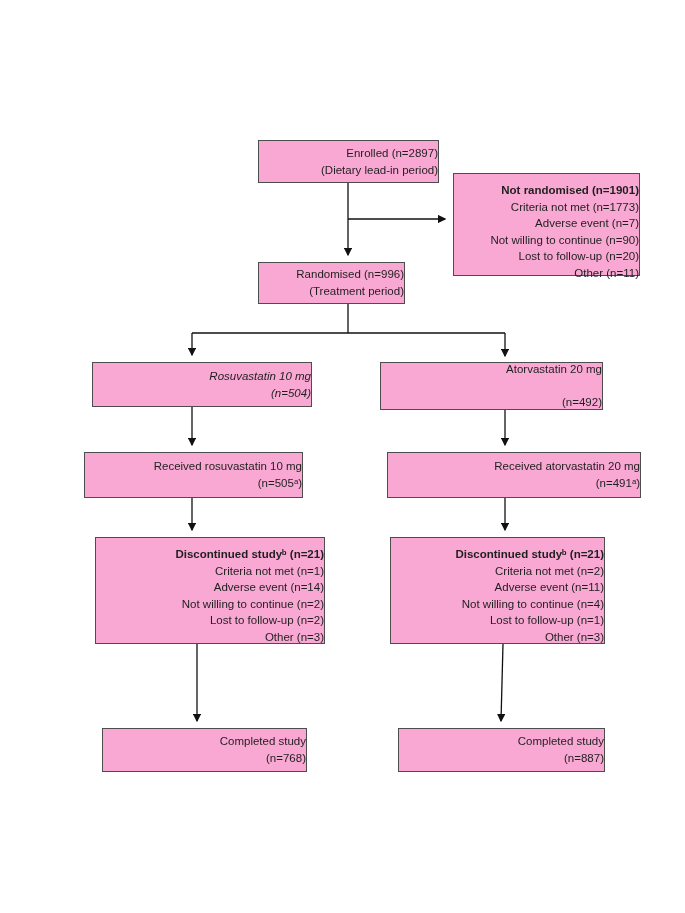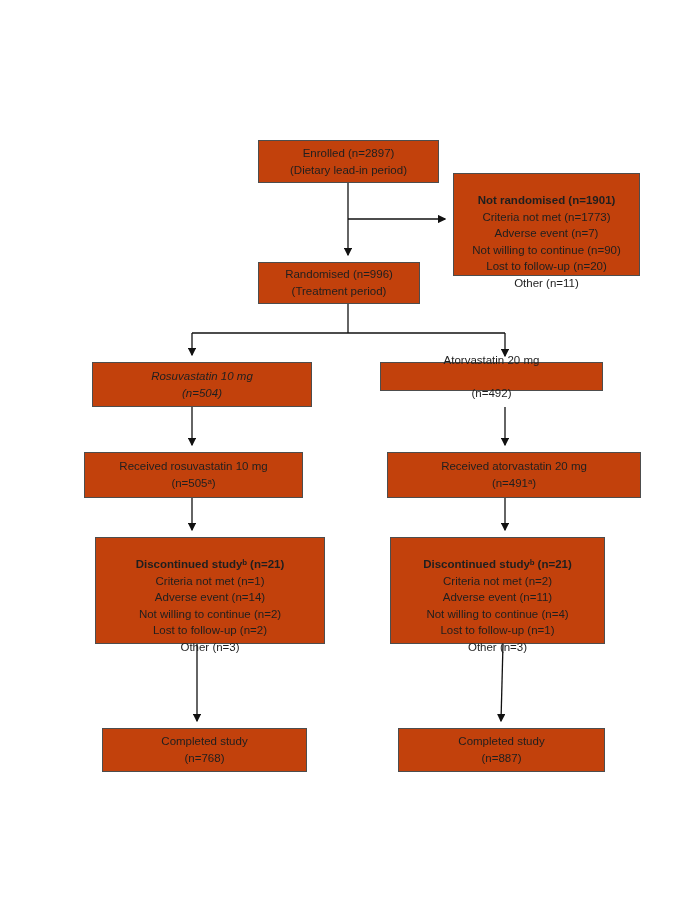--- a/index.html
+++ b/index.html
@@ -20,33 +20,33 @@
     position: absolute;
     left: 0;
     top: 0;
     width: 685px;
     height: 913px;
   }
   .box {
     position: absolute;
     box-sizing: border-box;
     border: 1px solid #4d4d4d;
-    background: #c2410c;
+    background: #f9a8d4;
     display: flex;
     flex-direction: column;
-    align-items: center;
+    align-items: flex-end;
     justify-content: center;
     text-align: center;
     font-size: 11.5px;
     line-height: 17px;
     color: #1f1f1f;
   }
   .box.list-box {
     justify-content: flex-start;
-    padding-top: 18px;
+    padding-top: 8px;
     line-height: 16.5px;
   }
   .box .title {
     font-weight: 700;
   }
   .box div {
     white-space: nowrap;
   }
 </style>
 </head>
@@ -83,31 +83,31 @@
 
   <div class="box list-box" style="left:453px; top:173px; width:187px; height:103px;">
     <div class="title">Not randomised (n=1901)</div>
     <div>Criteria not met (n=1773)</div>
     <div>Adverse event (n=7)</div>
     <div>Not willing to continue (n=90)</div>
     <div>Lost to follow-up (n=20)</div>
     <div>Other (n=11)</div>
   </div>
 
-  <div class="box" style="left:258px; top:262px; width:162px; height:42px;">
+  <div class="box" style="left:258px; top:262px; width:147px; height:42px;">
     <div>Randomised (n=996)</div>
     <div>(Treatment period)</div>
   </div>
 
   <div class="box" style="left:92px; top:362px; width:220px; height:45px;font-style:italic;">
     <div>Rosuvastatin 10 mg</div>
     <div>(n=504)</div>
   </div>
 
-  <div class="box" style="left:380px; top:362px; width:223px; height:29px;gap:16px;">
+  <div class="box" style="left:380px; top:362px; width:223px; height:48px;gap:16px;">
     <div>Atorvastatin 20 mg</div>
     <div>(n=492)</div>
   </div>
 
   <div class="box" style="left:84px; top:452px; width:219px; height:46px;">
     <div>Received rosuvastatin 10 mg</div>
     <div>(n=505ᵃ)</div>
   </div>
 
   <div class="box" style="left:387px; top:452px; width:254px; height:46px;">

